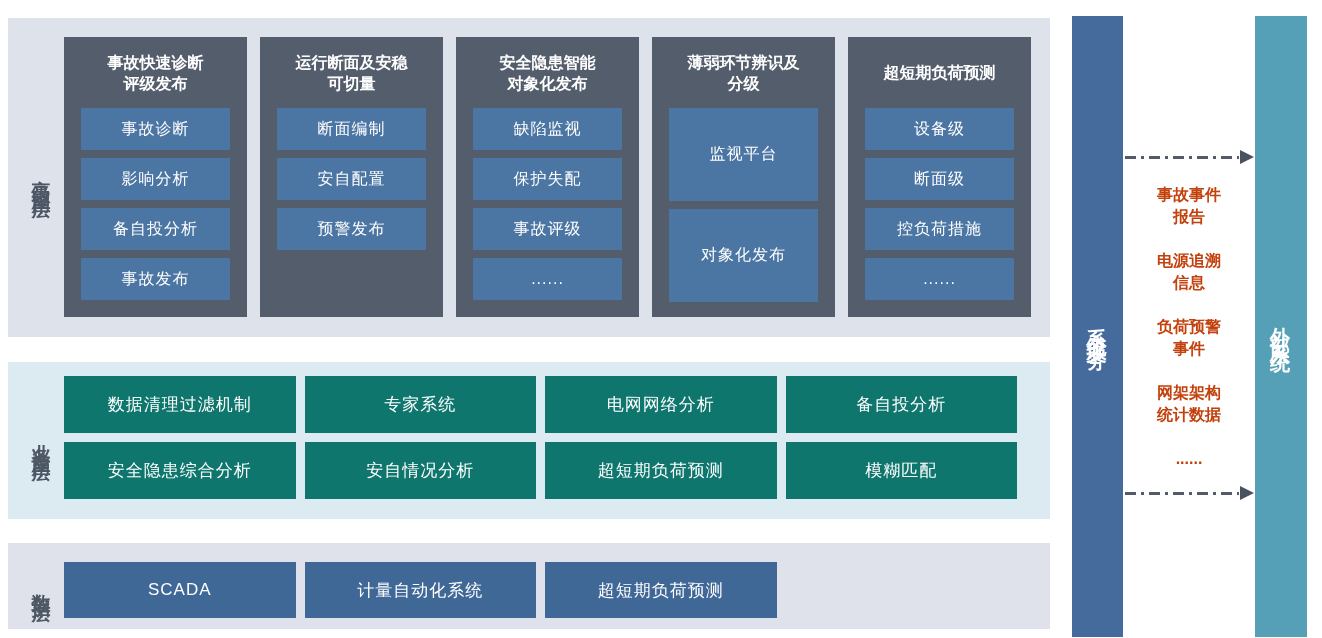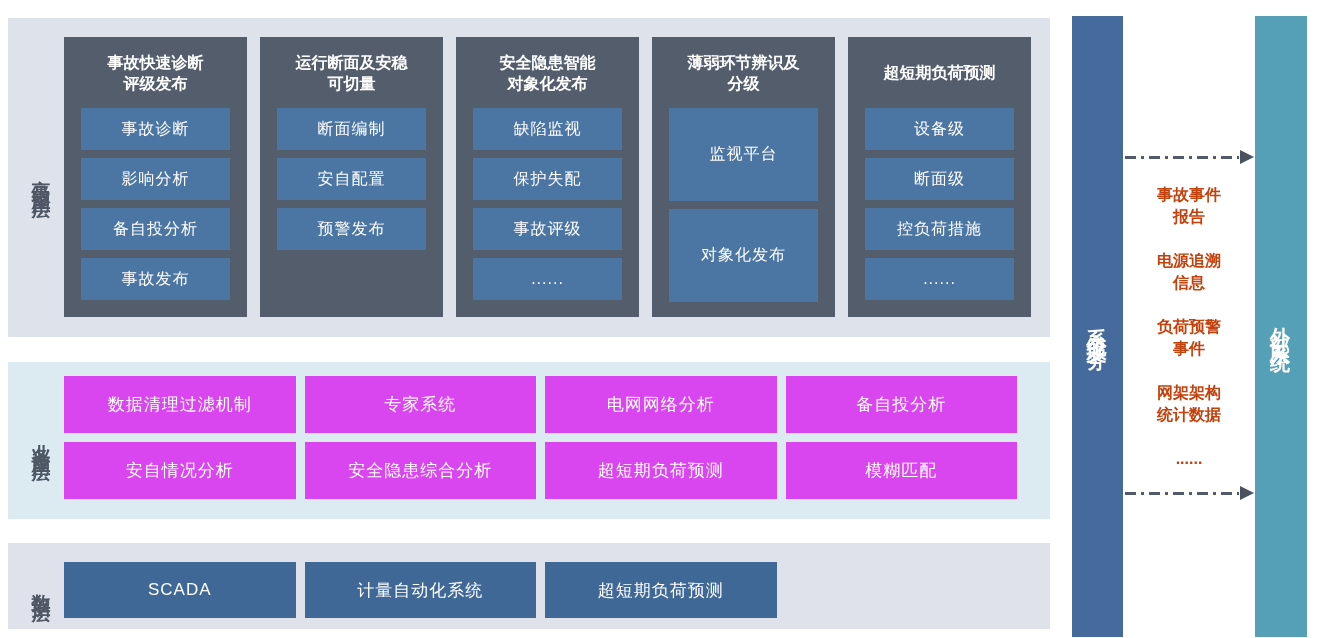--- a/index.html
+++ b/index.html
@@ -48,21 +48,21 @@
   }
   .panel.tall .panel-item { height: auto; flex: 1; }
 
   
   .business-grid {
     position: absolute; left: 56px; top: 14px; width: 953px;
     display: grid; grid-template-columns: repeat(4, 1fr);
     grid-template-rows: 57px 57px; gap: 9px;
   }
   .biz-btn {
-    background: #d946ef; color: #ffffff; font-size: 17px; letter-spacing: 1px;
+    background: #0f766e; color: #ffffff; font-size: 17px; letter-spacing: 1px;
     display: flex; align-items: center; justify-content: center;
   }
 
   
   .data-grid {
     position: absolute; left: 56px; top: 19px; width: 953px;
     display: grid; grid-template-columns: repeat(4, 1fr); gap: 9px; height: 56px;
   }
   .data-btn {
     background: #3f6897; color: #ffffff; font-size: 17px; letter-spacing: 1px;
@@ -167,22 +167,22 @@
     </div>
   </section>
 
   <section class="layer layer-business">
     <div class="layer-label">业务应用层</div>
     <div class="business-grid">
       <div class="biz-btn">数据清理过滤机制</div>
       <div class="biz-btn">专家系统</div>
       <div class="biz-btn">电网网络分析</div>
       <div class="biz-btn">备自投分析</div>
+      <div class="biz-btn">安全隐患综合分析</div>
       <div class="biz-btn">安自情况分析</div>
-      <div class="biz-btn">安全隐患综合分析</div>
       <div class="biz-btn">超短期负荷预测</div>
       <div class="biz-btn">模糊匹配</div>
     </div>
   </section>
 
   <section class="layer layer-data">
     <div class="layer-label">数据层</div>
     <div class="data-grid">
       <div class="data-btn">SCADA</div>
       <div class="data-btn">计量自动化系统</div>

